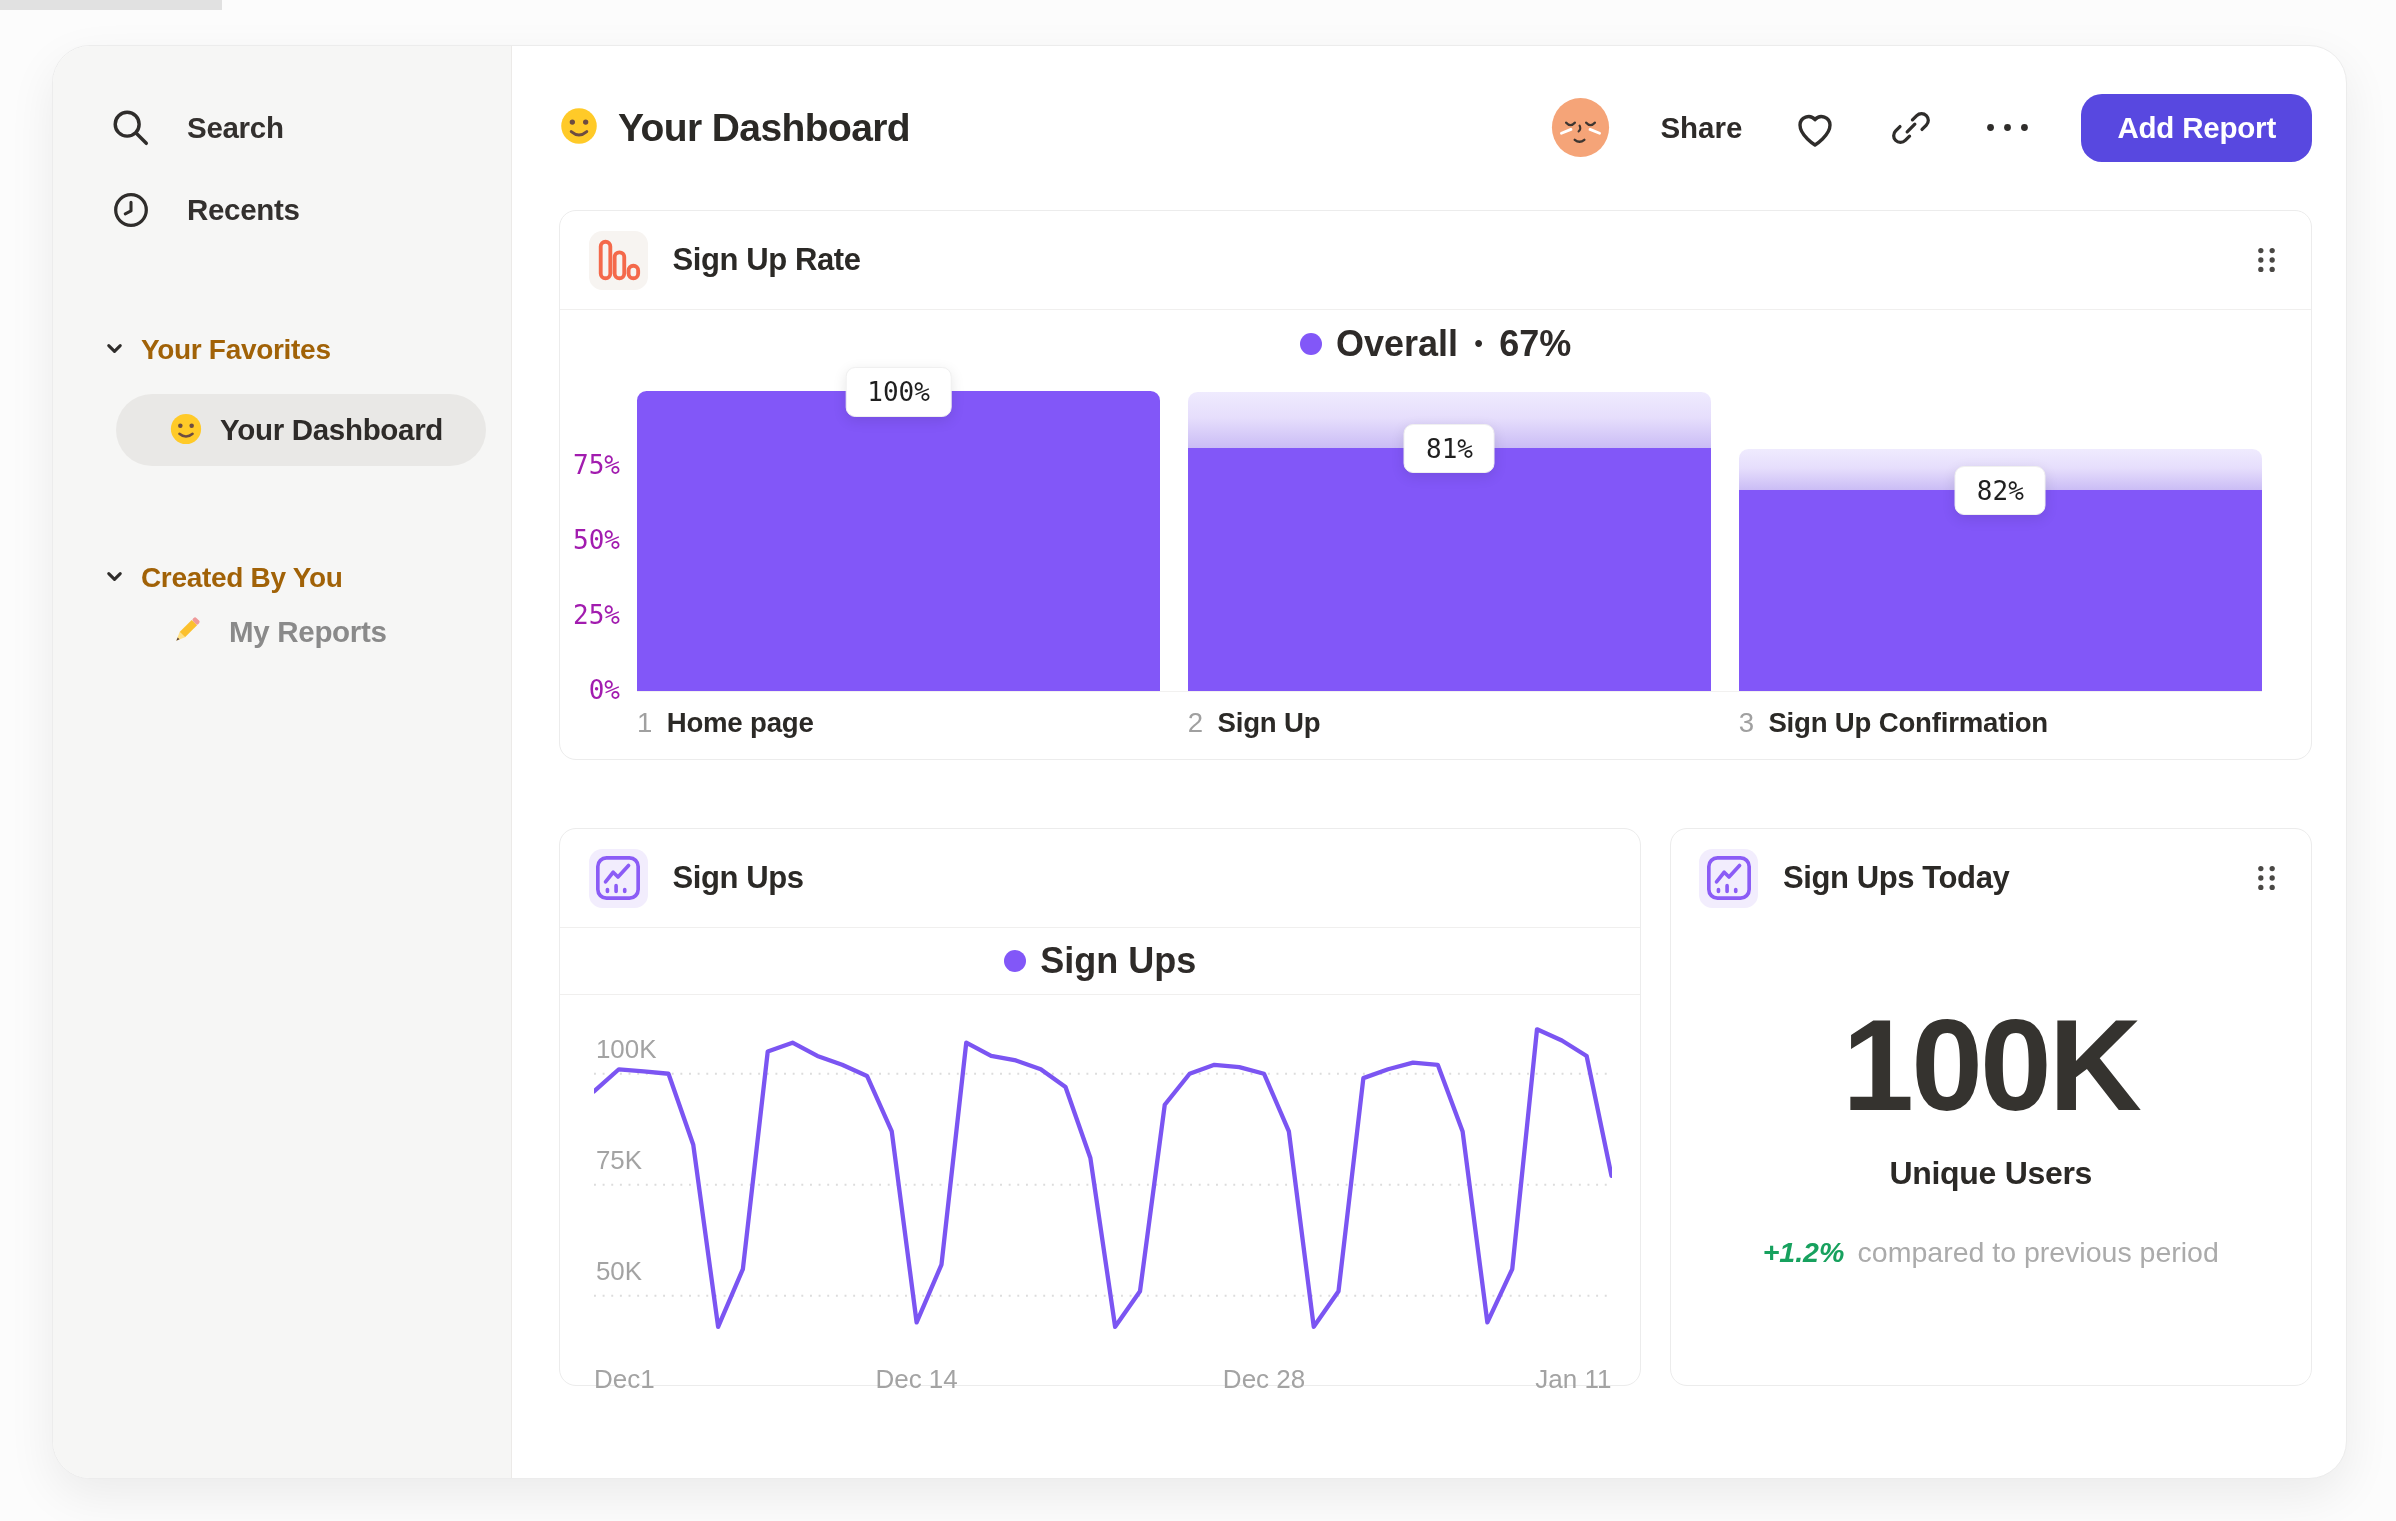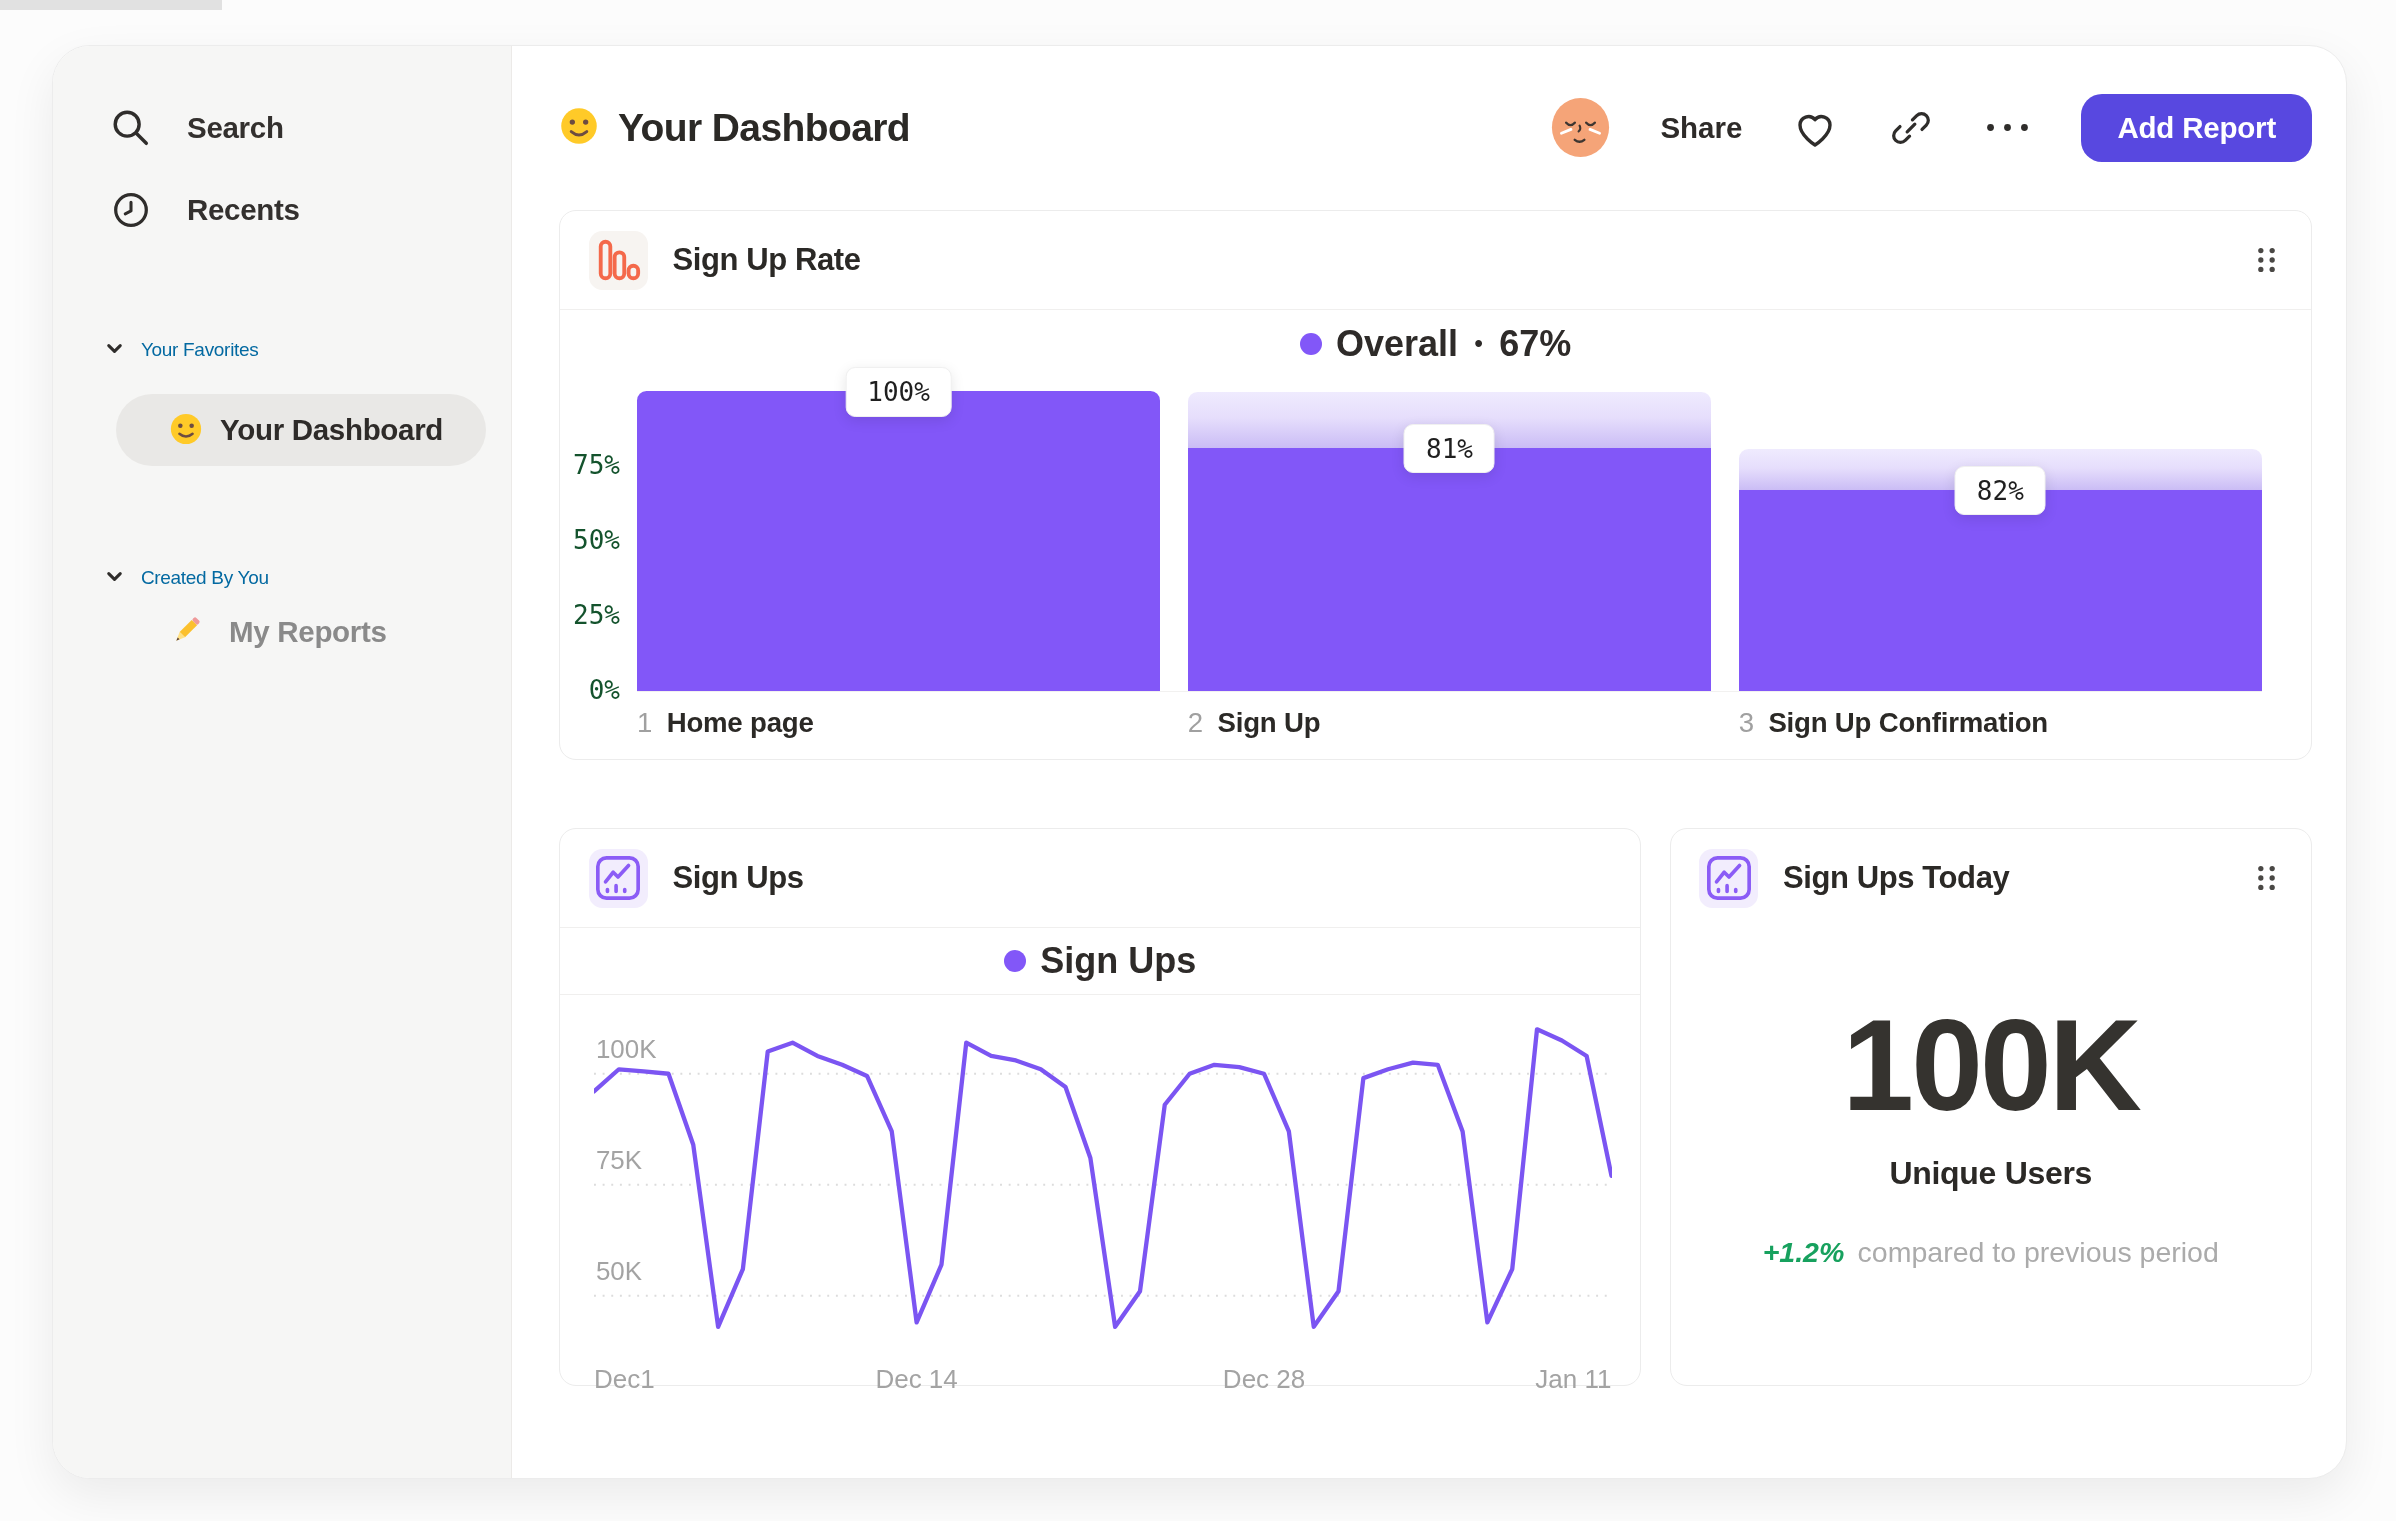--- a/index.html
+++ b/index.html
@@ -9,21 +9,21 @@
   .app{position:absolute;left:52px;top:45px;width:2295px;height:1434px;background:#fff;
     border:1px solid #ececec;border-radius:38px;box-shadow:0 17px 48px rgba(0,0,0,.07);
     display:flex;overflow:hidden;}
   
   .sidebar{width:459px;background:#f6f6f5;border-right:1px solid #eceae8;padding:53px 25px 0 48px;flex:none;}
   .side-item{display:flex;align-items:center;gap:27px;height:57px;margin-bottom:25px;cursor:pointer;}
   .side-item .ic{width:59px;height:59px;display:flex;align-items:center;justify-content:center;flex:none;}
   .side-item .ic.boxed{background:#ececeb;border-radius:13.3px;}
   .side-label{font-size:29.5px;font-weight:600;color:#33302e;letter-spacing:-0.3px;}
   .section-head{display:flex;align-items:center;gap:15px;margin:91px 0 0 1.9px;height:42px;cursor:pointer;}
-  .section-head .lbl{font-size:19px;font-weight:400;color:#0369a1;letter-spacing:-0.3px;}
+  .section-head .lbl{font-size:28px;font-weight:700;color:#a16207;letter-spacing:-0.3px;}
   .fav-pill{margin-top:23px;margin-left:15px;height:72px;background:#e9e8e6;border-radius:38px;
     display:flex;align-items:center;gap:17px;padding-left:53px;cursor:pointer;}
   .fav-pill .lbl{font-size:29.5px;font-weight:700;color:#2e2b29;letter-spacing:-0.3px;}
   .sub-item{margin-top:13px;margin-left:15px;display:flex;align-items:center;gap:24px;padding-left:53px;cursor:pointer;}
   .sub-item .lbl{font-size:29.5px;font-weight:600;color:#8a8a8a;letter-spacing:-0.3px;}
   
   .main{flex:1;padding:50px 34px 0 47px;position:relative;}
   .topbar{display:flex;align-items:center;height:63px;}
   .page-title{display:flex;align-items:center;gap:19px;}
   .page-title .t{font-size:39px;font-weight:700;color:#2b2926;letter-spacing:-0.6px;}
@@ -42,21 +42,21 @@
   .card-head .ct{font-size:31px;font-weight:700;color:#2b2926;letter-spacing:-0.4px;margin-left:25px;flex:1;}
   .divider{height:1px;background:#f0efee;}
   .legend-row{height:67px;display:flex;align-items:center;justify-content:center;gap:14.3px;}
   .legend-dot{width:22px;height:22px;border-radius:50%;background:#8257f8;}
   .legend-txt{font-size:36px;font-weight:600;color:#2e2b29;}
   .legend-sep{font-size:25px;color:#2e2b29;margin:0 1.9px;}
   
   .funnel-card{margin-top:51px;height:550px;}
   .funnel-zone{display:flex;padding:0 49px 0 0;}
   .f-axis{width:77px;position:relative;height:315px;flex:none;}
-  .f-axis span{position:absolute;right:17px;font-family:"DejaVu Sans Mono",monospace;font-size:26px;color:#14532d;}
+  .f-axis span{position:absolute;right:17px;font-family:"DejaVu Sans Mono",monospace;font-size:26px;color:#a21caf;}
   .f-cols{flex:1;display:flex;gap:27.6px;height:315px;border-bottom:1px solid #f2f1f0;}
   .f-col{flex:1;position:relative;}
   .f-solid{position:absolute;left:0;right:0;bottom:0;background:#8257f8;}
   .f-solid.r{border-radius:9.5px 9.5px 0 0;}
   .f-grad{position:absolute;left:0;right:0;border-radius:9.5px 9.5px 0 0;
     background:linear-gradient(180deg,#efeBfe 0%,#e6defc 45%,#c9bbf5 100%);}
   .f-tip{position:absolute;left:50%;transform:translateX(-50%);background:#fff;border:1px solid #f0f0f0;
     border-radius:9.5px;box-shadow:0 3.8px 13.3px rgba(0,0,0,.10);padding:8.6px 21px;
     font-family:"DejaVu Sans Mono",monospace;font-size:26px;color:#1f1f1f;white-space:nowrap;z-index:2;}
   .f-labels{display:flex;gap:27.6px;margin-top:15px;}

